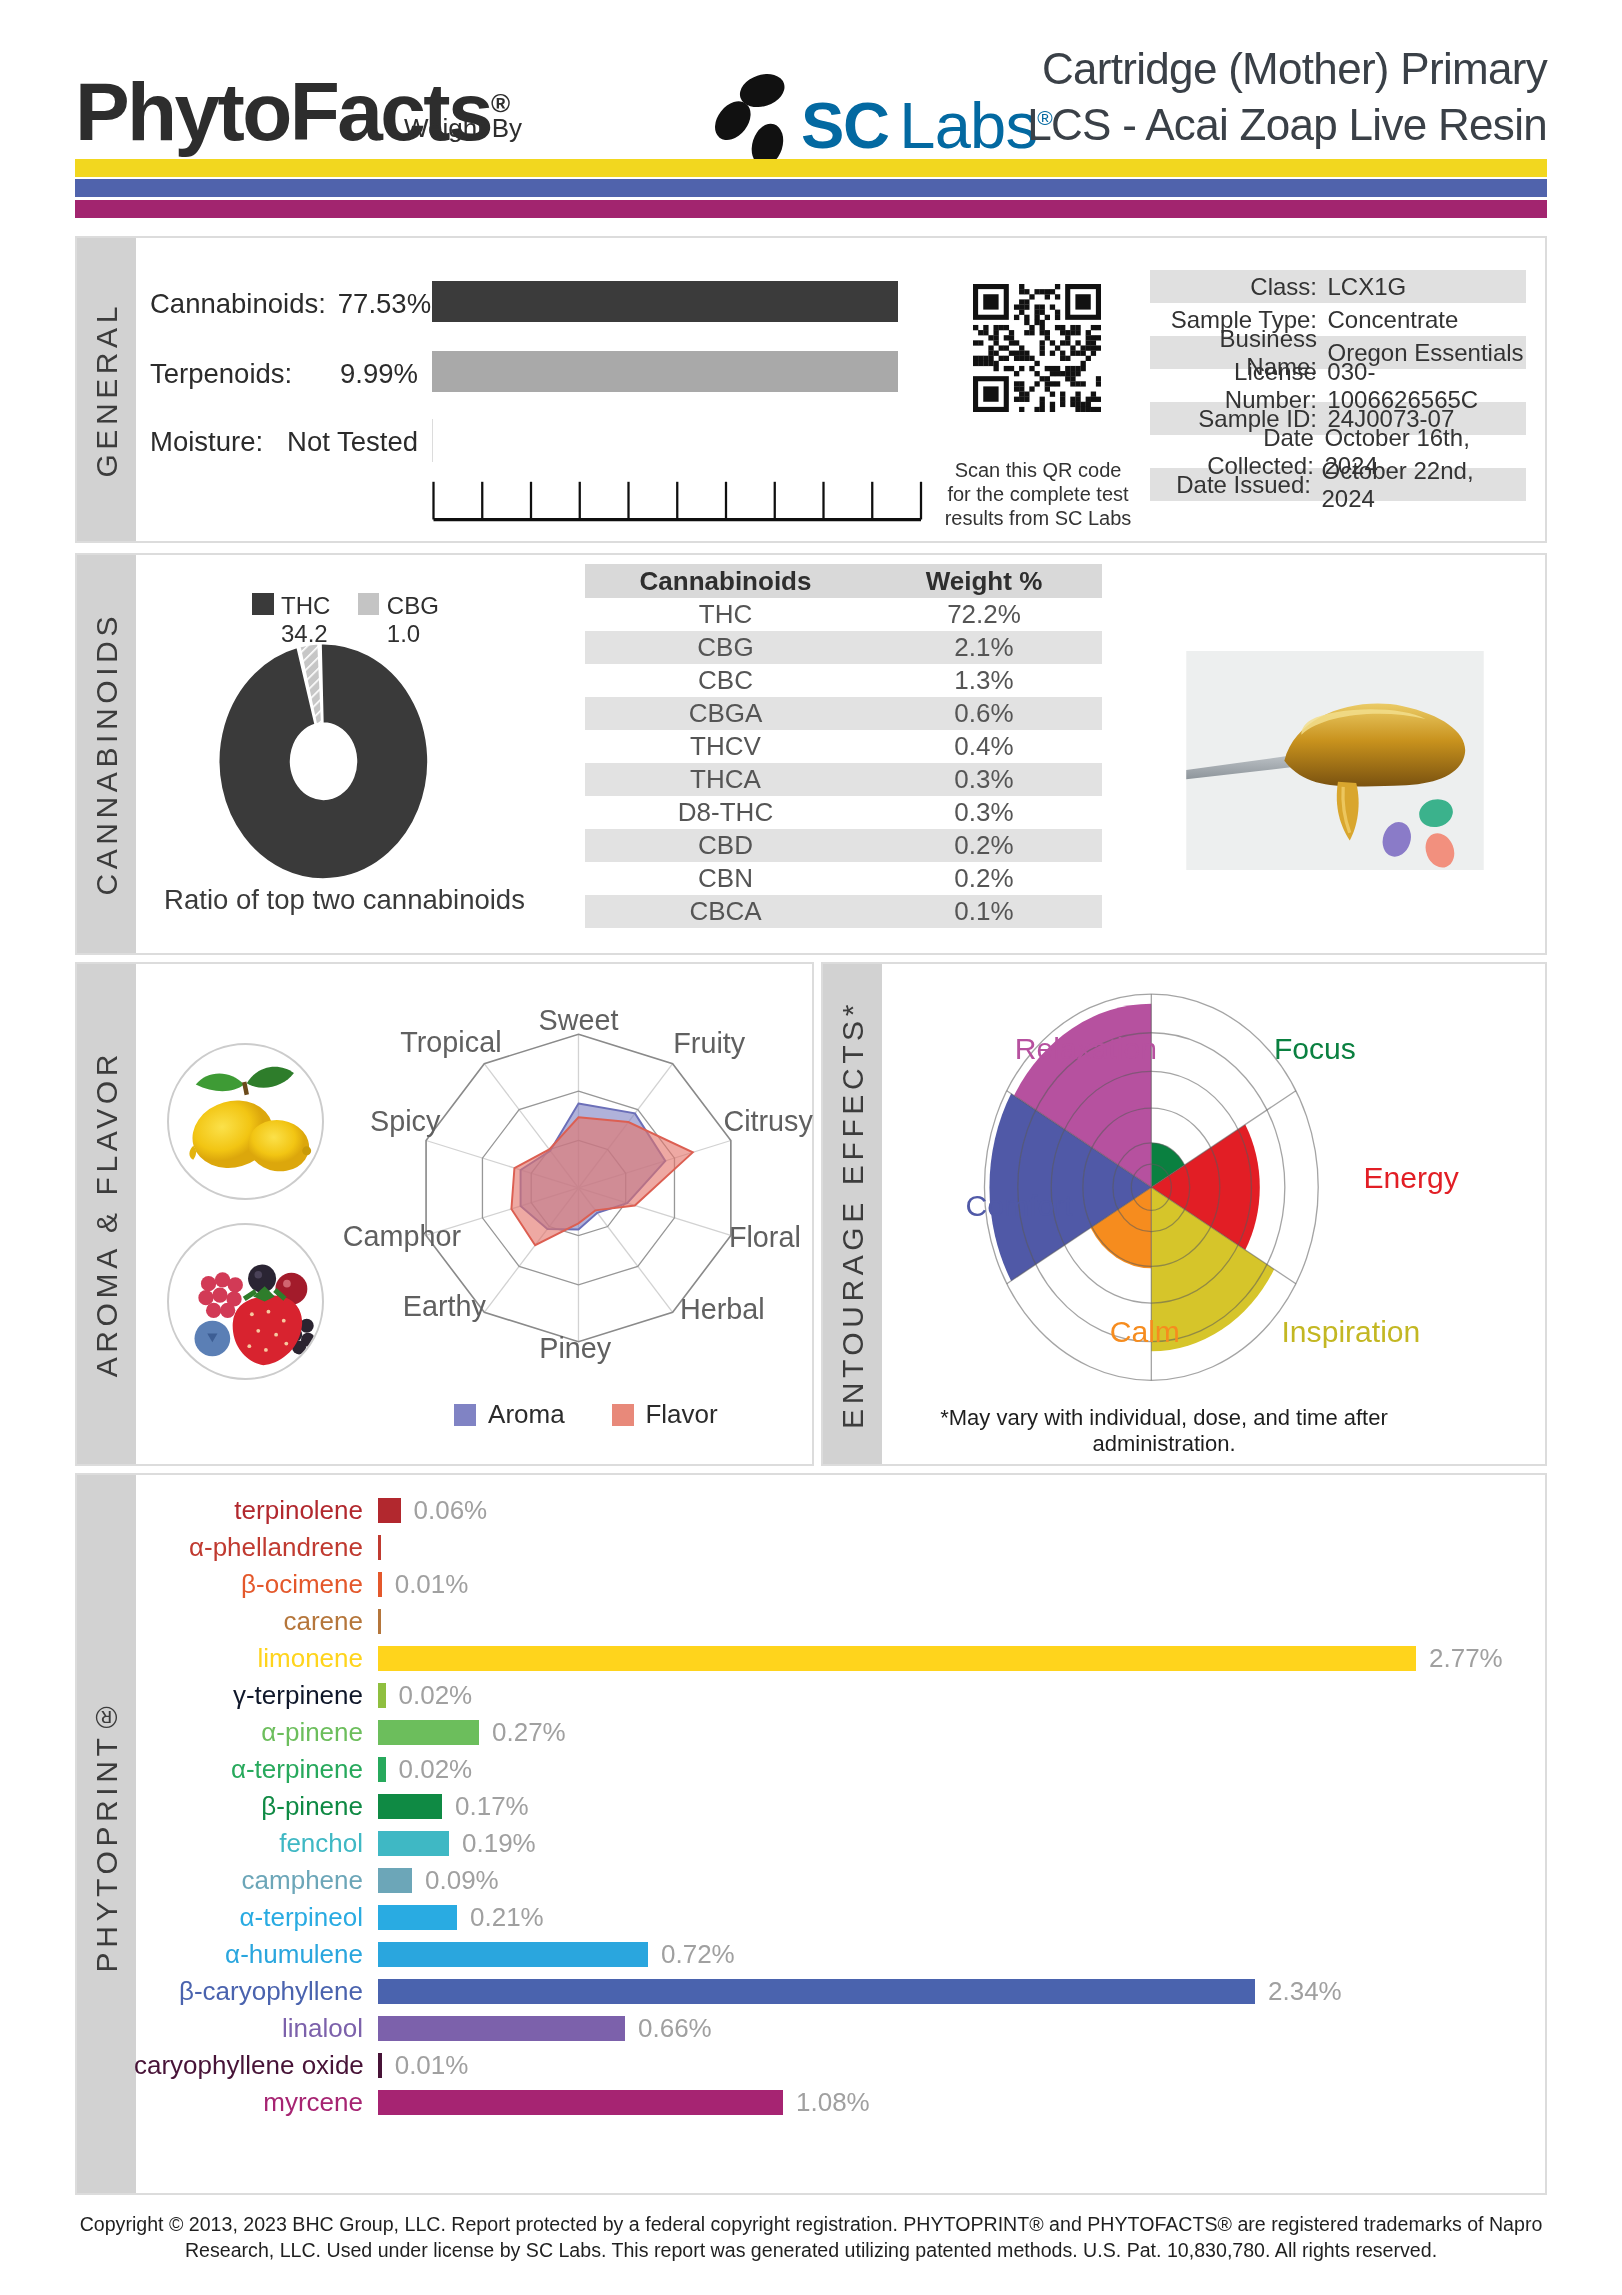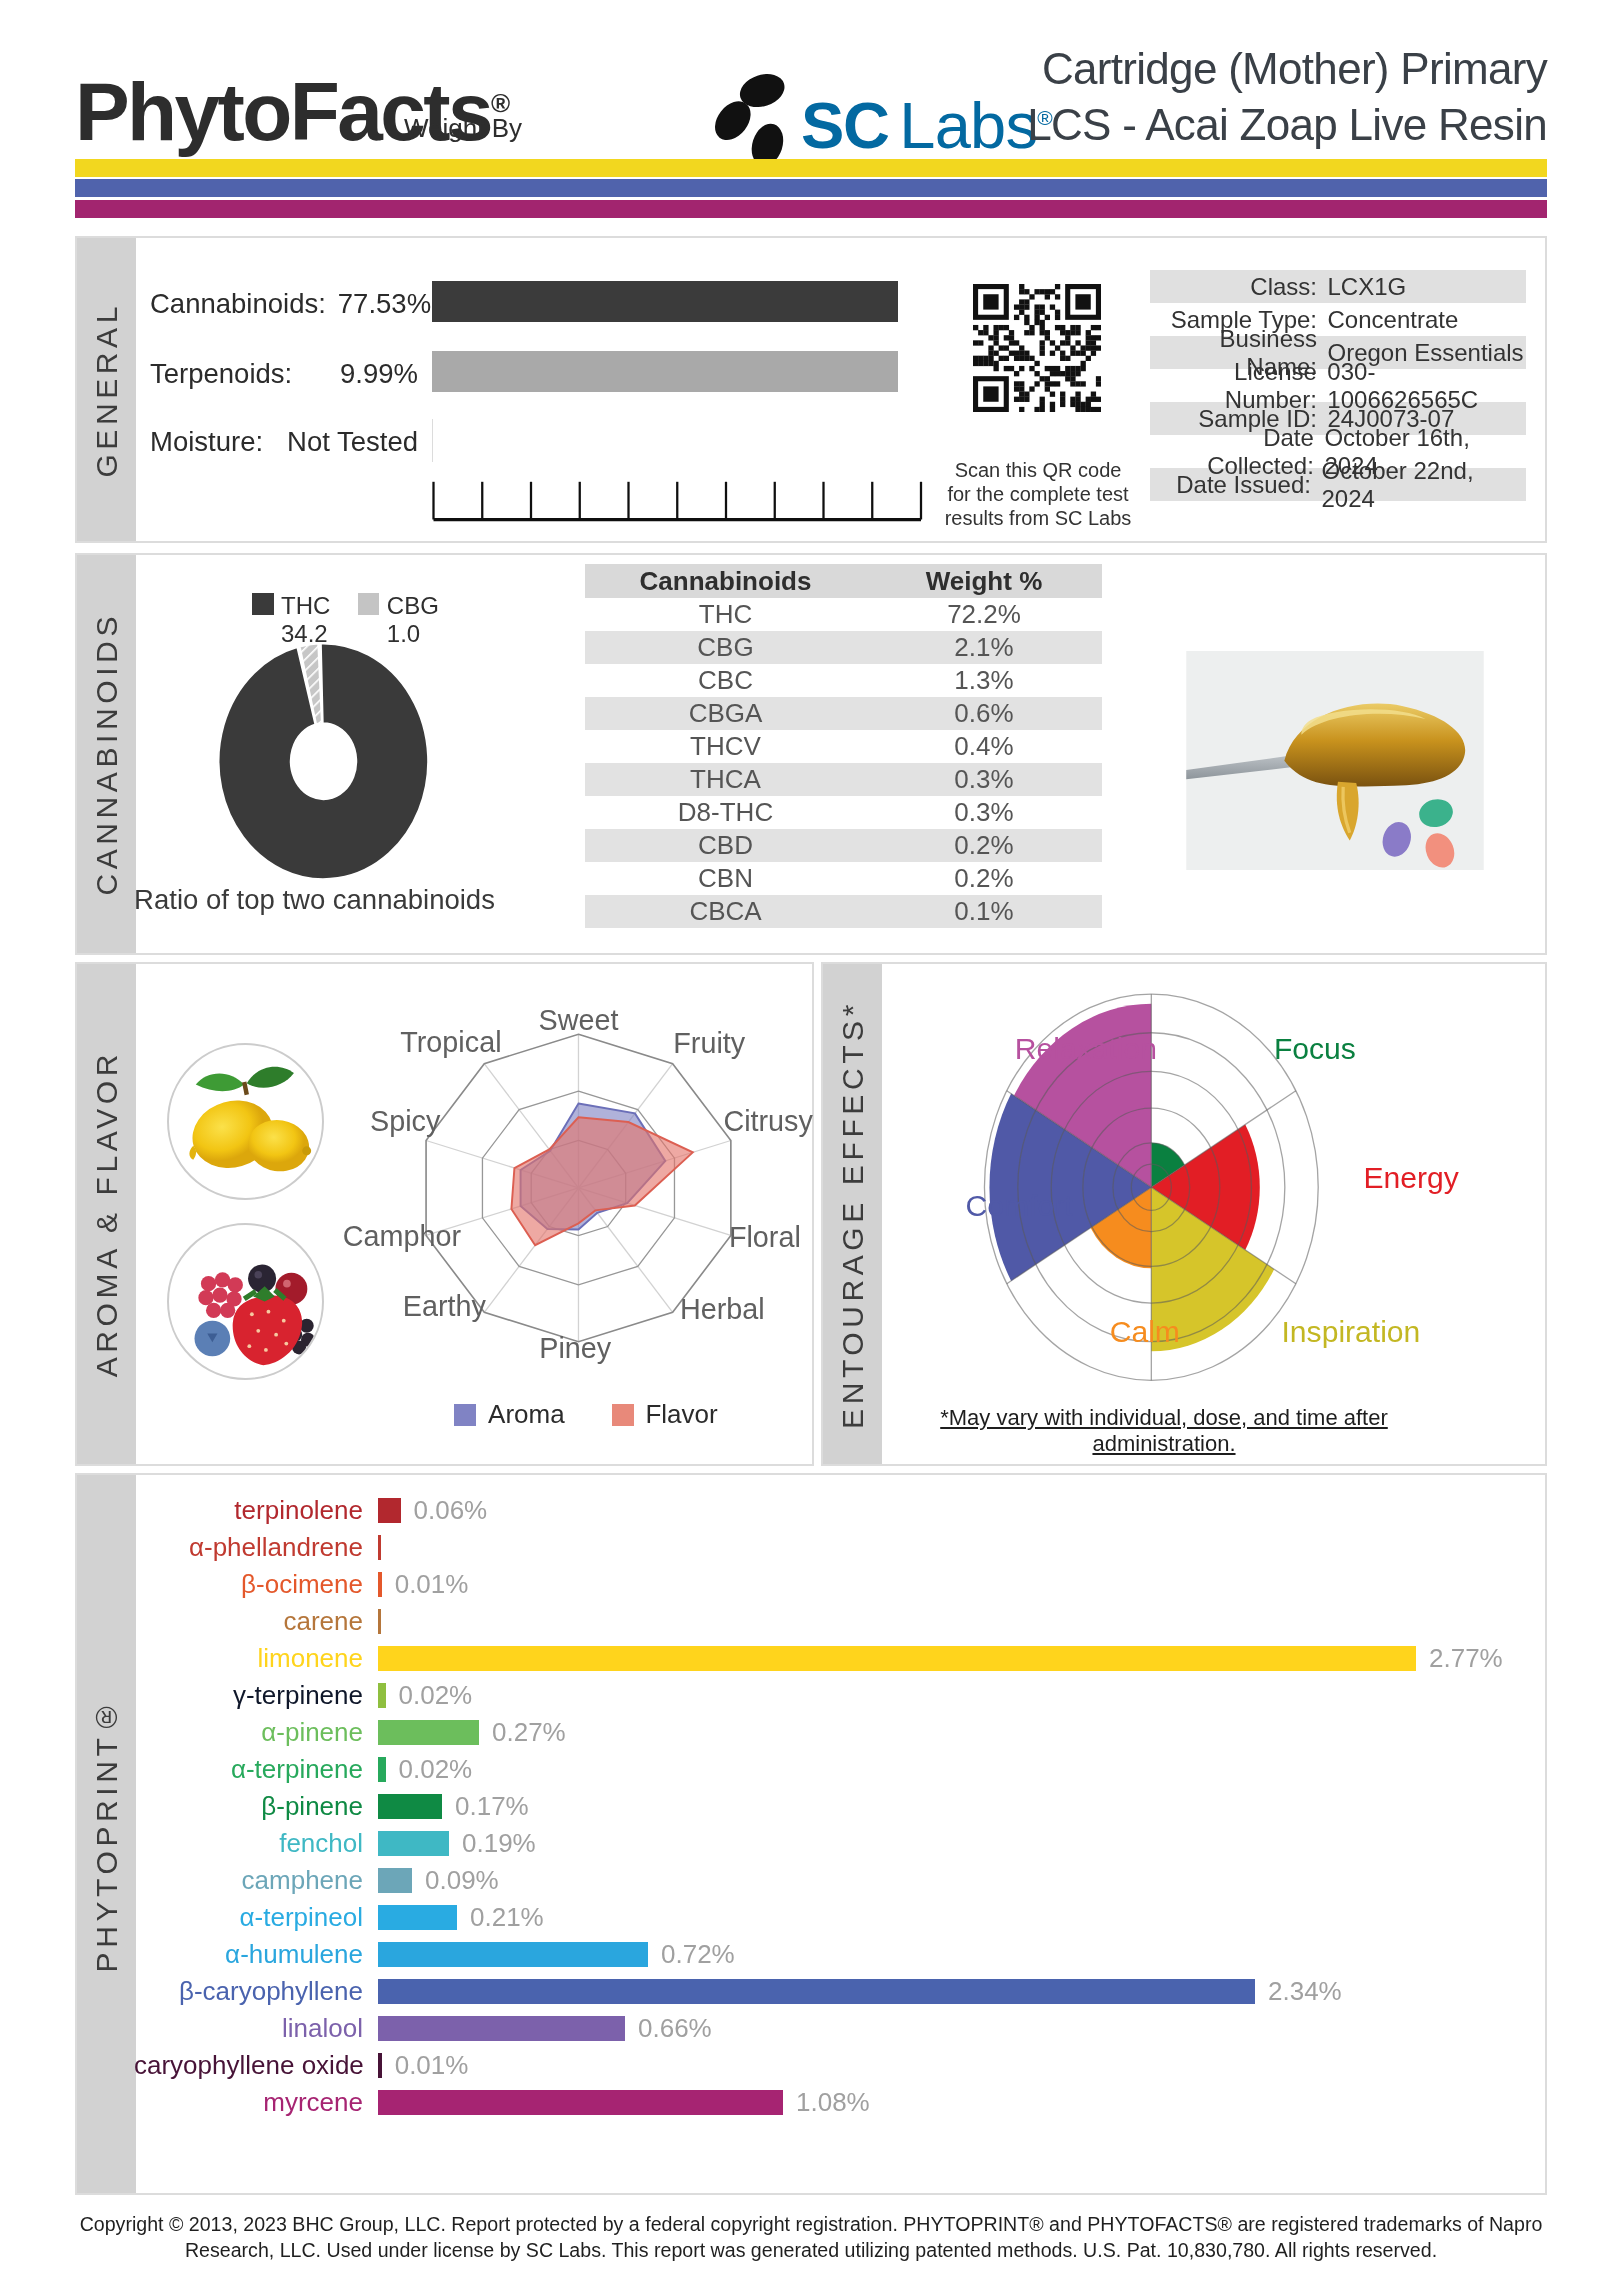--- a/index.html
+++ b/index.html
@@ -34,34 +34,34 @@
   .info-row { display:flex; height:33px; align-items:center; font-size:24px; color:#333; }
   .info-row.alt { background:#e0e0e0; }
   .info-label { width:167px; text-align:right; }
   .info-value { padding-left:10.5px; }
 
   
   .cb-legend { position:absolute; left:252px; top:592px; display:flex; gap:27.5px; }
   .cb-legend .item { display:grid; grid-template-columns:29px auto; font-size:24px; color:#2f2f2f; }
   .cb-legend .sq { width:21.6px; height:21.6px; margin-top:1.3px; }
   .cb-legend .val { grid-column:2; }
-  .donut-caption { position:absolute; left:118px; top:884px; width:393px; text-align:center; font-size:27.5px; color:#3a3a3a; }
+  .donut-caption { position:absolute; left:148px; top:884px; width:393px; text-align:center; font-size:27.5px; color:#3a3a3a; }
   .cann-table { position:absolute; left:585px; top:564px; width:517px; }
   .cann-hrow { display:flex; height:34px; background:#d9d9d9; font-size:26px; font-weight:700; color:#2e2e2e; align-items:center; }
   .cann-row { display:flex; height:33px; font-size:26px; color:#555; align-items:center; }
   .cann-row.alt { background:#e2e2e2; }
   .c1 { width:281px; text-align:center; }
   .c2 { width:236px; text-align:center; }
 
   
   .fruit-circle { position:absolute; width:157px; height:157px; border:2px solid #cccccc; border-radius:50%; background:#fff; overflow:hidden; }
   .aroma-legend { position:absolute; left:357px; top:1399px; width:458px; display:flex; justify-content:center; gap:47px; }
   .aroma-legend .item { display:flex; align-items:center; gap:11.8px; font-size:26px; color:#2b2b2b; }
   .aroma-legend .sq { width:22px; height:22px; }
-  .ent-footnote { position:absolute; left:883px; top:1405px; width:562px; text-align:center; font-size:22px; color:#1e1e1e;text-decoration:underline; }
+  .ent-footnote { position:absolute; left:883px; top:1405px; width:562px; text-align:center; font-size:22px; color:#1e1e1e; }
 
   
   .terp-rows { position:absolute; left:134px; top:1492px; width:1400px; }
   .terp-row { display:flex; align-items:center; height:37px; }
   .terp-label { width:229px; text-align:right; font-size:26px; margin-right:15px; white-space:nowrap; }
   .terp-bar { height:25px; }
   .terp-val { font-size:26px; color:#a0a0a0; margin-left:13px; }
 
   .footer { position:absolute; left:75px; top:2212px; width:1472px; text-align:center; font-size:19.6px; line-height:25.5px; color:#1f1f1f; }
 

